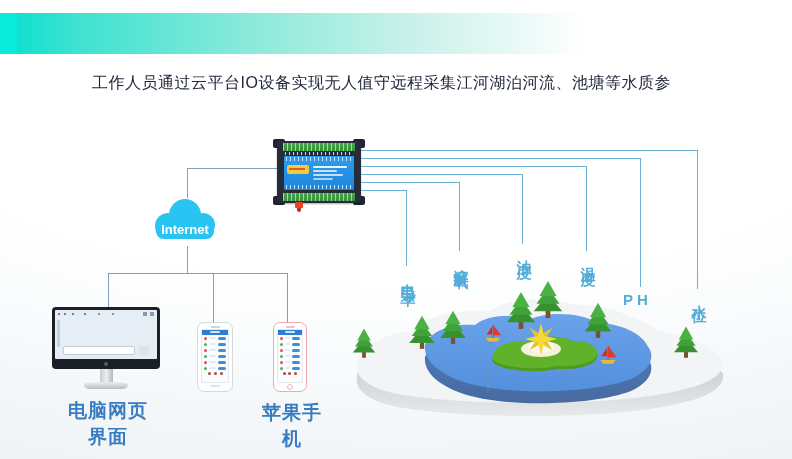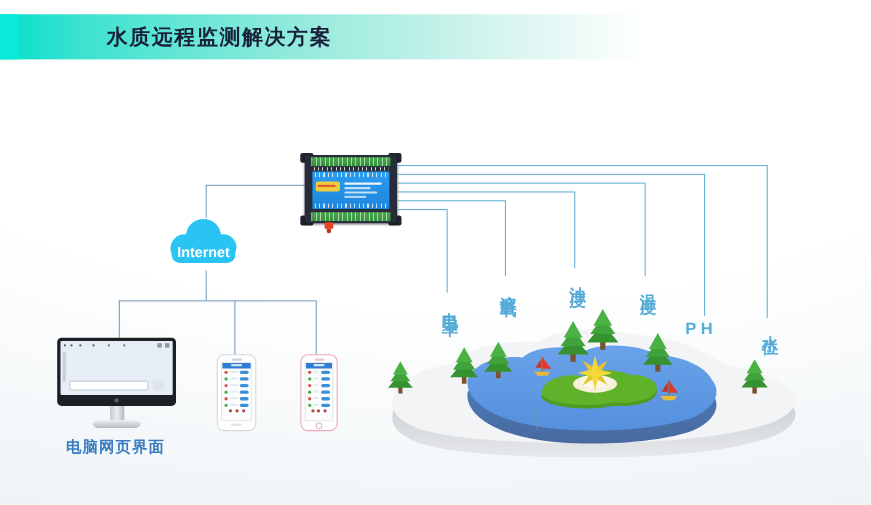--- a/index.html
+++ b/index.html
@@ -77,34 +77,34 @@
   .app-row{display:flex;align-items:center;gap:2px;height:6px;padding:0 2px;}
   .ar-dot{width:3px;height:3px;border-radius:50%;flex:none;}
   .ar-dot.r{background:#d9534f;} .ar-dot.g{background:#4cae4c;}
   .ar-bar{flex:1;height:2px;background:#e6ebf0;border-radius:1px;}
   .ar-pill{width:8px;height:3px;background:#3d8fd8;border-radius:1.5px;flex:none;}
   .app-footer{display:flex;justify-content:space-around;padding:1px 4px 0;}
   .af-dot{width:3px;height:3px;border-radius:50%;background:#b5453f;}
   .ph-homebar{width:10px;height:2px;background:#dfe3e7;border-radius:1px;margin:2px auto 0;}
   .ph-homebtn{width:6px;height:6px;border:1px solid #e8b6bd;border-radius:50%;margin:1px auto 0;box-sizing:border-box;}
   
-  .client-label{position:absolute;color:#3a7cc1;font-weight:bold;font-size:14px;letter-spacing:1px;text-align:left;}
+  .client-label{position:absolute;color:#3a7cc1;font-weight:bold;font-size:19px;letter-spacing:1px;text-align:center;}
   
   .pond{position:absolute;left:345px;top:280px;width:395px;height:136px;}
 </style>
 </head>
 <body>
 
 <div class="stage">
 
   <div class="banner"></div>
   <div class="banner-accent"></div>
-  <div class="banner-title">水质远程监测解决方案</div>
 
   <div class="desc">
+    <span>工作人员通过云平台IO设备实现无人值守远程采集江河湖泊河流、池塘等水质参</span>
   </div>
 
   <div class="cline h" style="left:187px;top:168px;width:90px;"></div>
   <div class="cline v" style="left:187px;top:168px;height:30px;"></div>
   <div class="cline v" style="left:187px;top:246px;height:27px;"></div>
   <div class="cline h" style="left:108px;top:273px;width:179px;"></div>
   <div class="cline v" style="left:108px;top:273px;height:34px;"></div>
   <div class="cline v" style="left:213px;top:273px;height:49px;"></div>
   <div class="cline v" style="left:287px;top:273px;height:49px;"></div>
 
@@ -331,14 +331,15 @@
       <div class="app-footer">
         <span class="af-dot"></span>
         <span class="af-dot"></span>
         <span class="af-dot"></span>
       </div>
     </div>
     <div class="ph-homebtn"></div>
   </div>
 
   <div class="client-label" style="left:60px;top:398px;width:96px;">电脑网页界面</div>
+  <div class="client-label" style="left:261px;top:400px;width:62px;">苹果手机</div>
 
 </div>
 
 </body></html>

